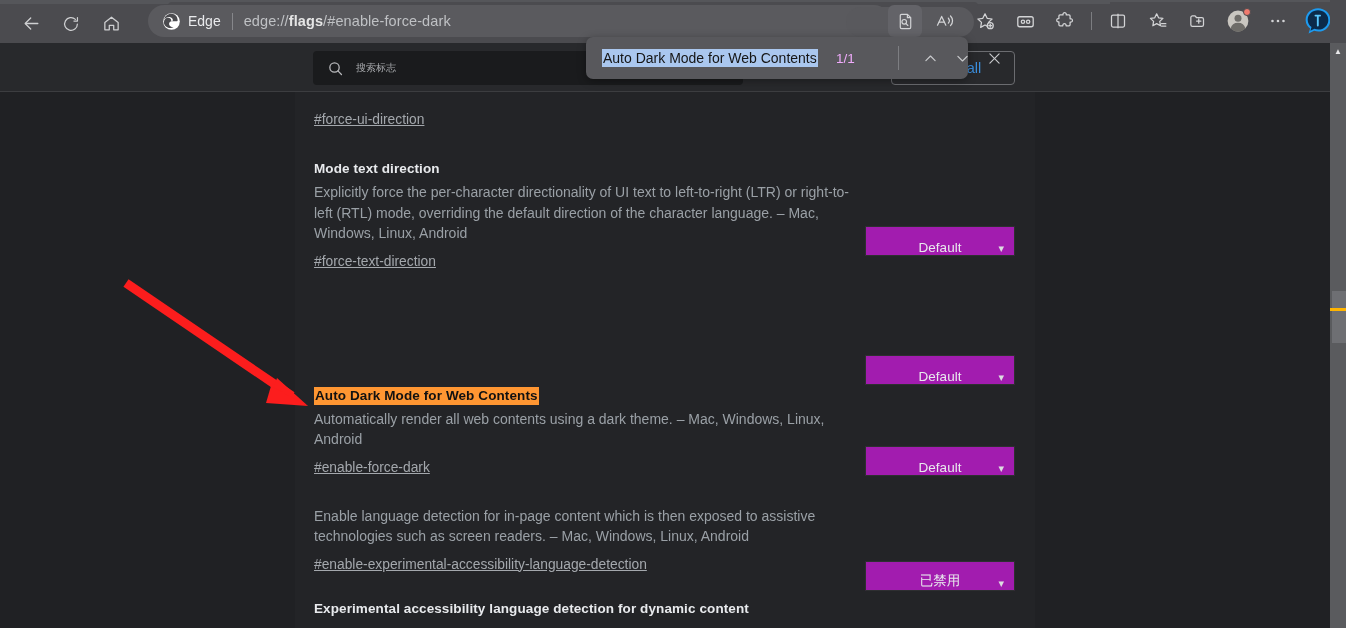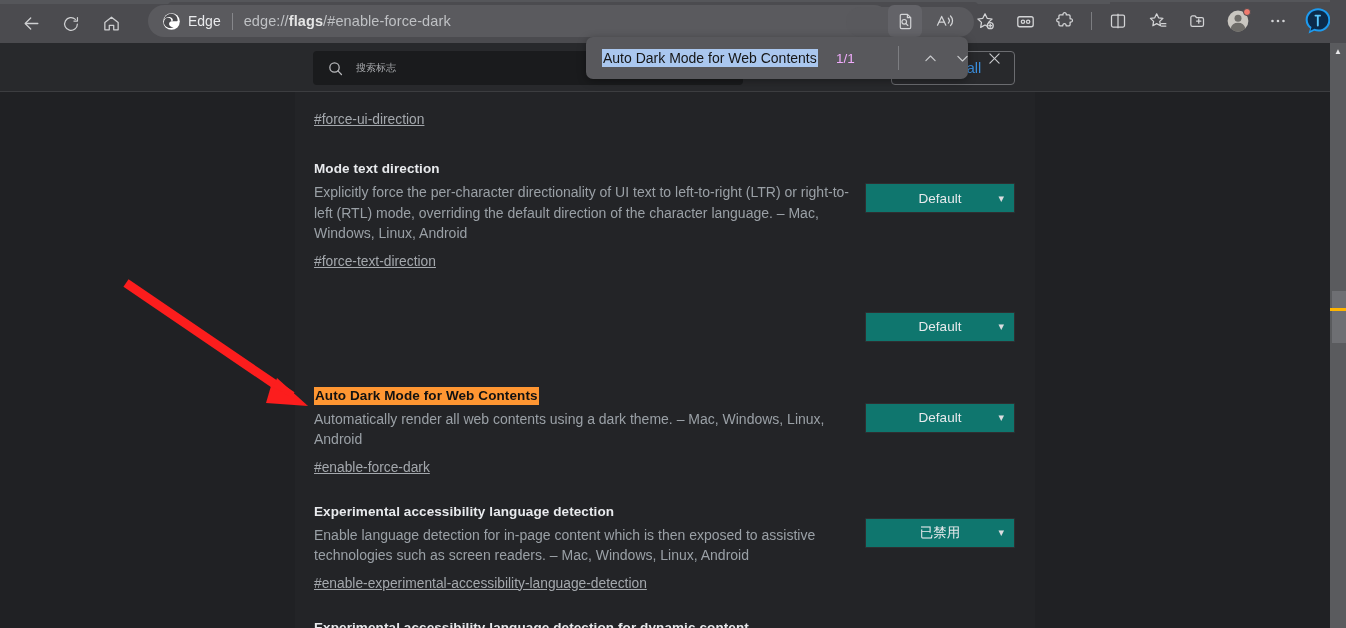--- a/index.html
+++ b/index.html
@@ -120,24 +120,25 @@
   .flag-title.hl { background: #ff9632; color: #111; padding: 0 1px; }
   .flag-desc {
     font-size: 14px; color: #9aa0a6; line-height: 20.5px; margin-top: 4px;
   }
   .flag-link {
     display: inline-block; margin-top: 10px;
     font-size: 13.8px; color: #a4a8ad; text-decoration: underline;
   }
   .flag-select {
     position: absolute; right: 20px; width: 150px; height: 30px;
-    background: #0f766e; border: 1px solid #2e2f31;
+    background: #a21caf; border: 1px solid #2e2f31;
     color: #e8eaed; font-size: 13.5px;
-    display: flex; align-items: center; justify-content: center;
+    display: flex; align-items: flex-end; justify-content: center;
     border-radius: 1px;
+    margin-top: 43px;
   }
   .flag-select .chev {
     position: absolute; right: 10px; color: #dcdde0; font-size: 11px;
   }
 
   
   .findbar {
     position: absolute; left: 586px; top: 37px; width: 382px; height: 42px;
     background: #58585c; border-radius: 7px;
     display: flex; align-items: center; box-shadow: 0 2px 8px rgba(0,0,0,.35);
@@ -372,21 +373,20 @@
           <a class="flag-link">#enable-force-dark</a>
         </div>
         <div class="flag-select" style="top:44px;">
           <span>Default</span>
           <span class="chev">▾</span>
         </div>
       </div>
 
       <div class="flag-row" style="padding-top:26px; min-height:89px;">
         <div class="flag-body">
-          <span class="flag-title">Experimental accessibility language detection</span>
           <div class="flag-desc">Enable language detection for in-page content which is then exposed to assistive technologies such as screen readers. – Mac, Windows, Linux, Android</div>
           <a class="flag-link">#enable-experimental-accessibility-language-detection</a>
         </div>
         <div class="flag-select" style="top:42px;">
           <span>已禁用</span>
           <span class="chev">▾</span>
         </div>
       </div>
 
       <div class="flag-row" style="padding-top:26px; min-height:60px;">

